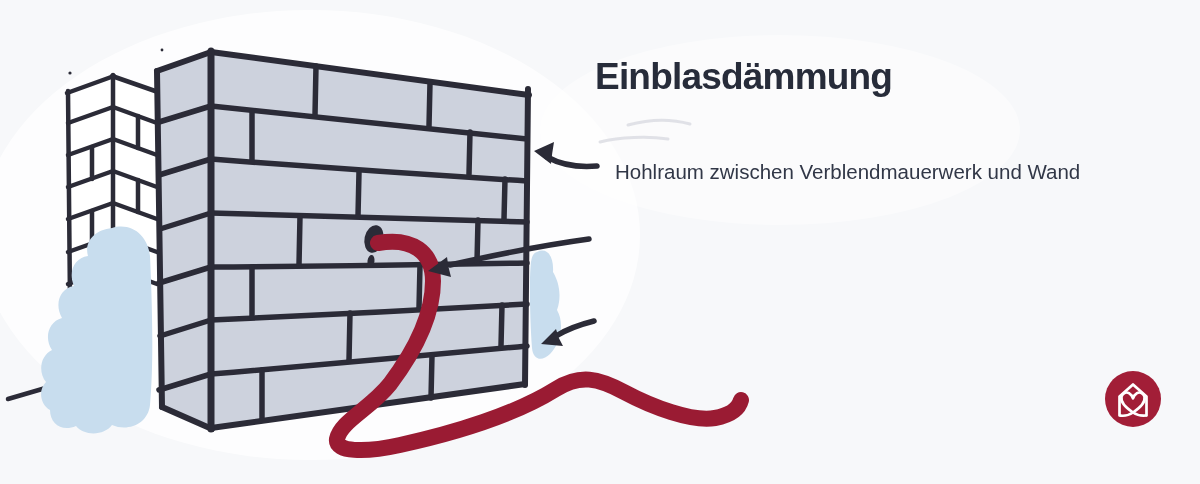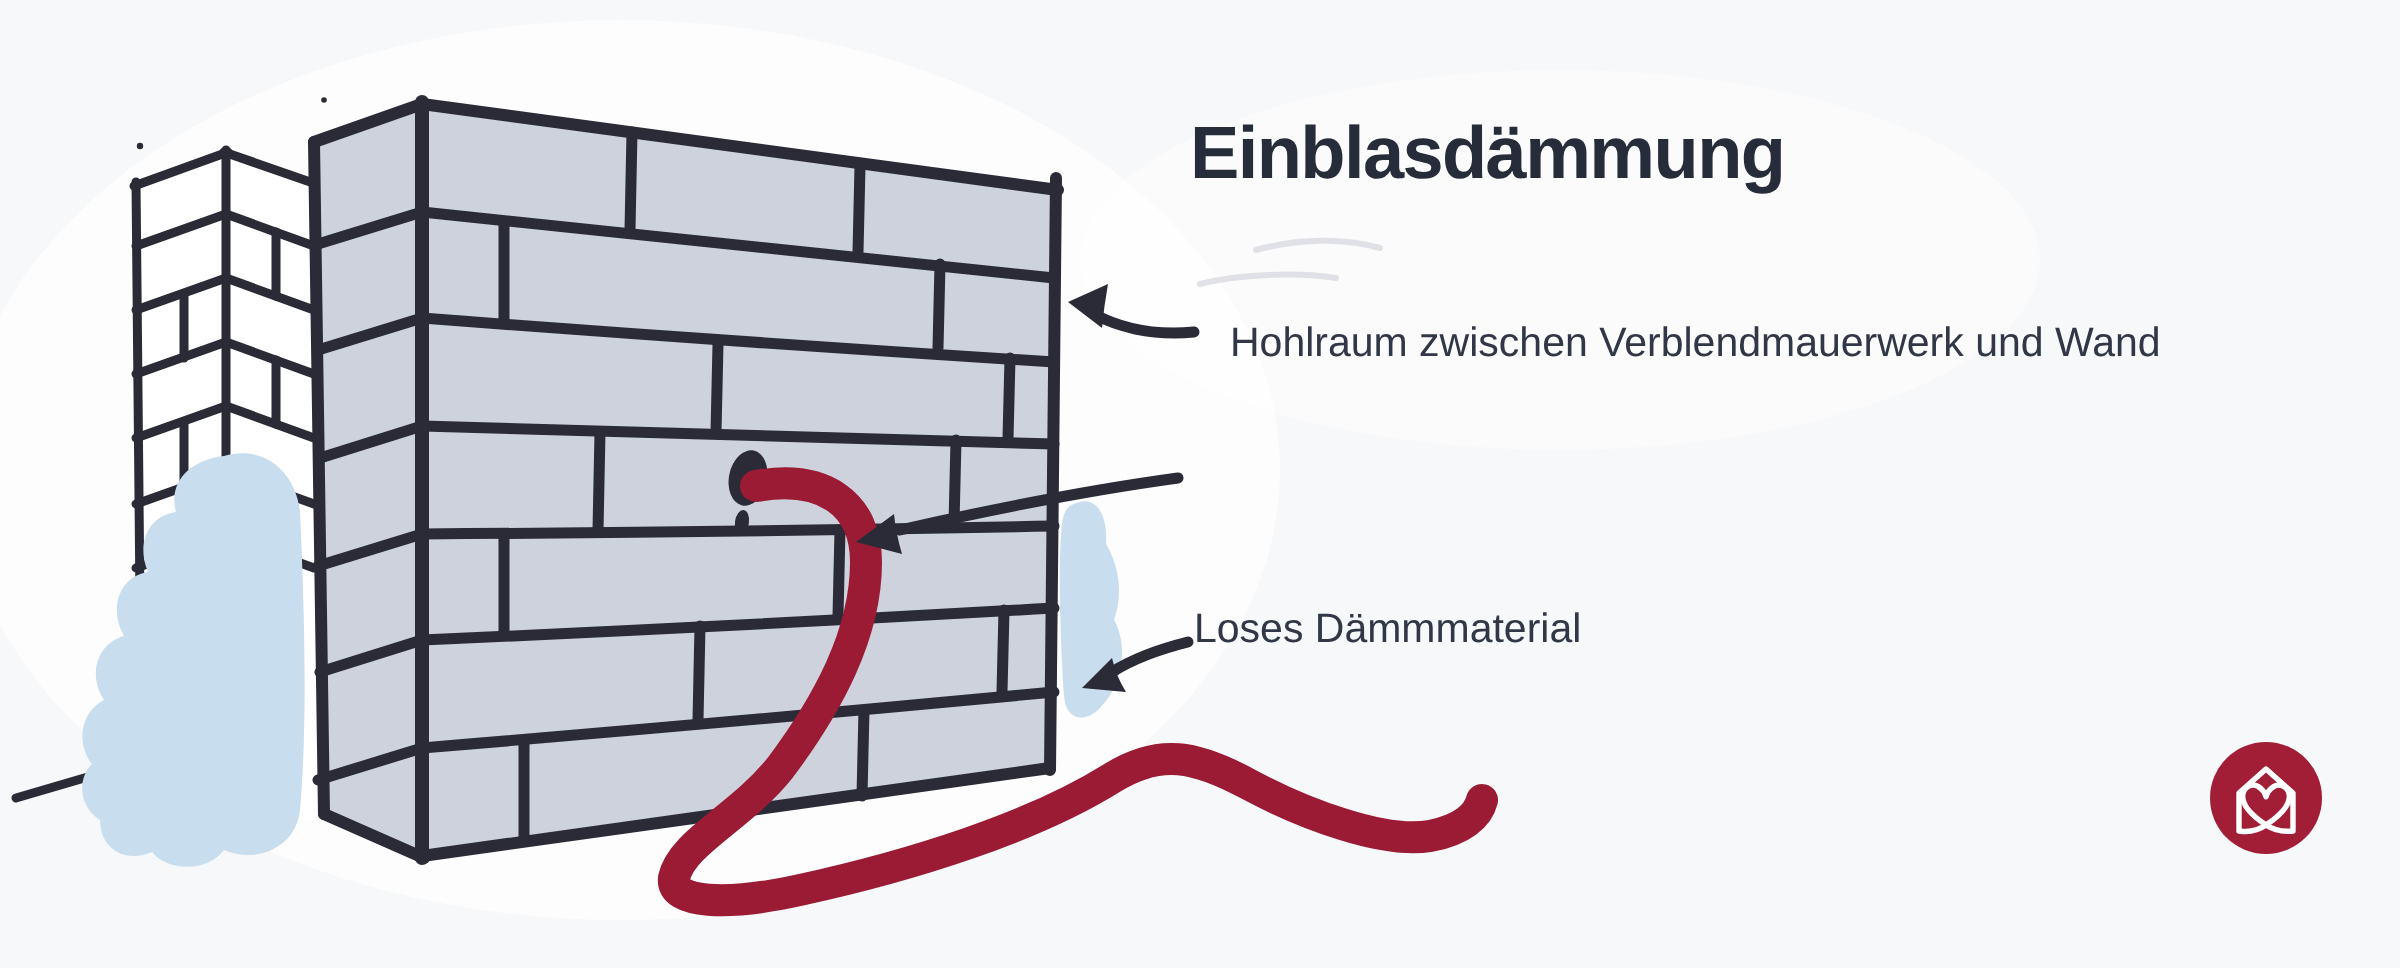--- a/index.html
+++ b/index.html
@@ -205,14 +205,13 @@
           C1139.8,391.5 1143.7,393.1 1144.5,396.8
           C1145.5,401.5 1142,406.5 1133,412.5"></path>
         <path class="logo-line" d="M1133,412.5 C1129,415.3 1124,416 1120.5,415.6"></path>
         <path class="logo-line" d="M1133,412.5 C1137,415.2 1142,415.9 1146,415.5"></path>
       </g>
     </g>
   </svg>
 
   <div class="page-title">Einblasdämmung</div>
   <div class="anno" id="anno-cavity">Hohlraum zwischen Verblendmauerwerk und Wand</div>
-  <div class="anno" id="anno-material">Loses Dämmmaterial</div>
 </div>
 
 </body></html>

